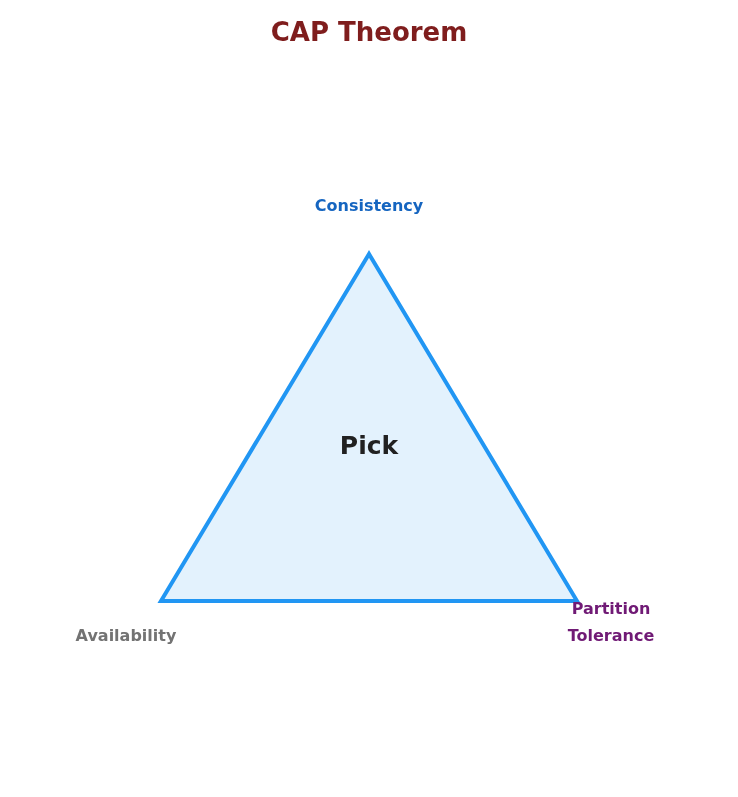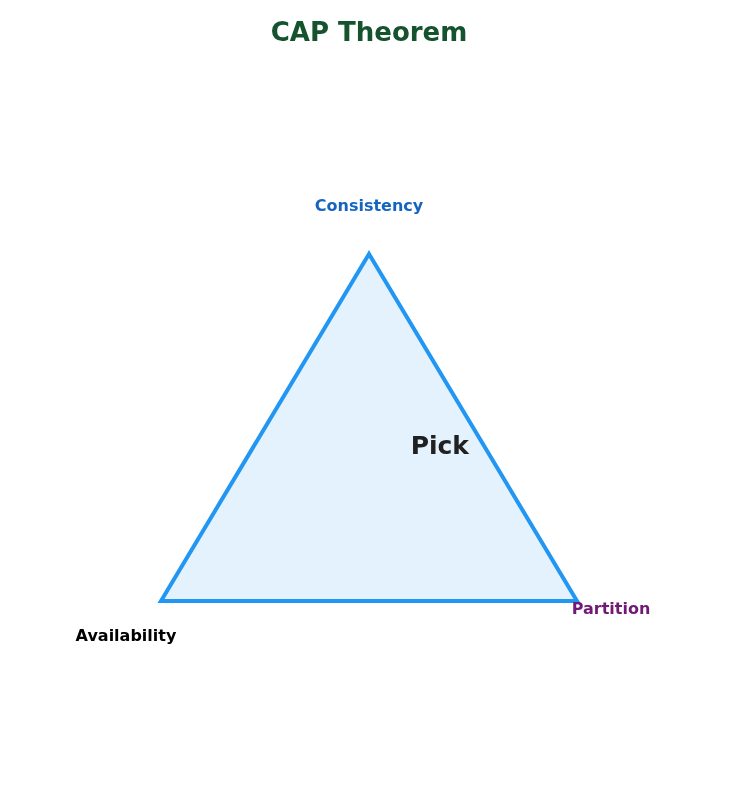--- a/index.html
+++ b/index.html
@@ -3,35 +3,36 @@
   <meta charset="utf-8">
   <style>
     html, body { margin: 0; padding: 0; background: #ffffff; }
     body { width: 738px; height: 797px; position: relative; overflow: hidden;
            font-family: "DejaVu Sans", sans-serif; }
     .title { position: absolute; top: 17px; left: 0; width: 738px; text-align: center;
              font-size: 26px; font-weight: bold; }
     svg.diagram { position: absolute; left: 0; top: 0; }
     .label { position: absolute; font-weight: bold; font-size: 16px; text-align: center;
              line-height: 27px; white-space: nowrap; }
-    .center-text { position: absolute; left: 269px; width: 200px; top: 431px; text-align: right;
+    .center-text { position: absolute; left: 269px; width: 200px; top: 431px; text-align: center;
                    font-size: 25px; font-weight: bold; line-height: 30px; }
   </style>
 </head>
 <body>
 
-<div class="title" style="color: #14532d;">CAP Theorem</div>
+<div class="title" style="color: #7f1d1d;">CAP Theorem</div>
 
 <svg class="diagram" width="738" height="797">
   <polygon id="tri" stroke-linejoin="miter" points="369,254 161,601 577,601" fill="#E3F2FD" stroke="#2196F3" stroke-width="4"></polygon>
 </svg>
 
 <div class="center-text" style="color: rgb(33, 33, 33);">
   <div>Pick</div>
 </div>
 
 <div class="label" id="lbl-c" style="left: 269px; width: 200px; top: 192px; color: rgb(21, 101, 192);">Consistency</div>
 
-<div class="label" id="lbl-a" style="left: 26px; width: 200px; top: 622px; color: #000000; text-align: center;">Availability</div>
+<div class="label" id="lbl-a" style="left: 26px; width: 200px; top: 622px; color: #737373; text-align: center;">Availability</div>
 
 <div class="label" id="lbl-p" style="left: 511px; width: 200px; top: 595px; color: #701a75;">
   <div>Partition</div>
+  <div>Tolerance</div>
 </div>
 
 </body></html>

